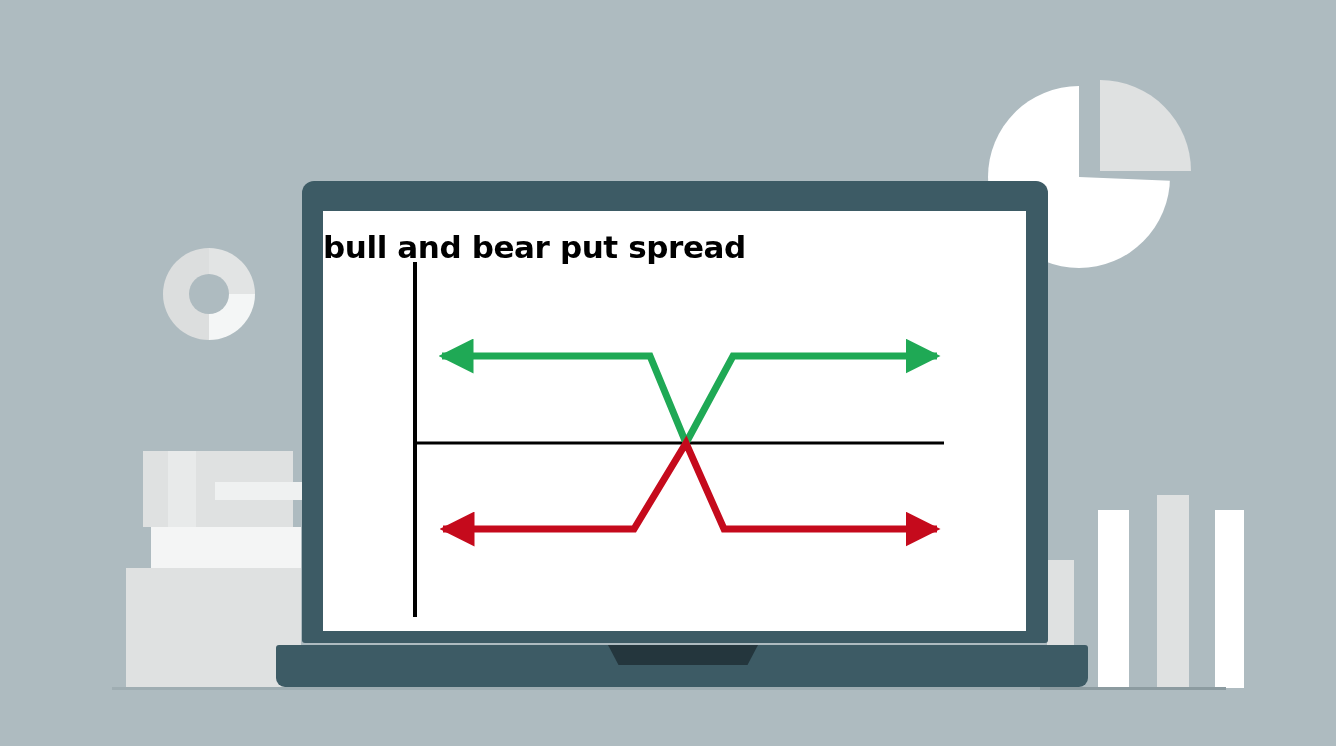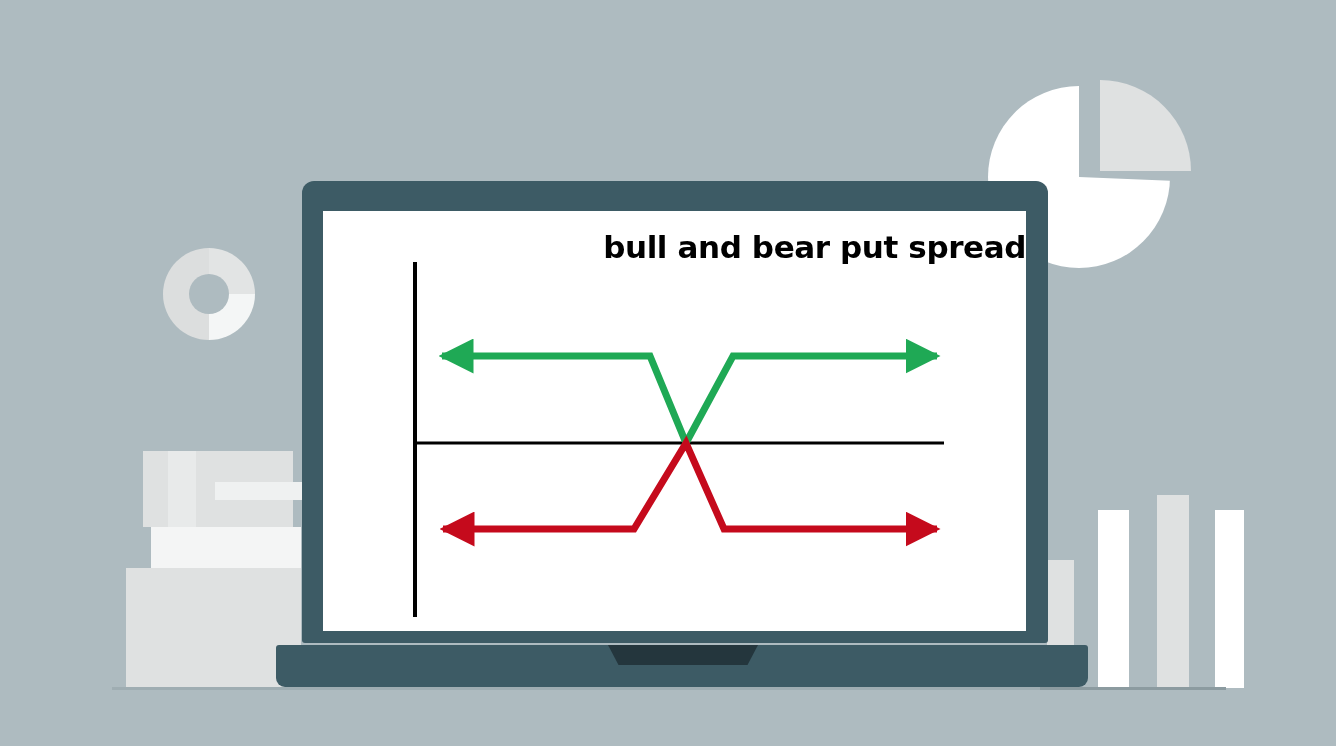--- a/index.html
+++ b/index.html
@@ -113,21 +113,21 @@
     width: 150px; height: 20px;
     background: #24363d;
     clip-path: polygon(0 0, 100% 0, 93% 100%, 7% 100%);
   }
 
   
   #chart-title {
     position: absolute;
     left: 0; top: 18px;
     width: 703px;
-    text-align: right;
+    text-align: left;
     font-size: 31px;
     font-weight: bold;
     letter-spacing: -0.4px;
     color: #000000;
     font-family: "DejaVu Sans", "Liberation Sans", sans-serif;
   }
   #chart-svg {
     position: absolute;
     left: 0; top: 0;
   }

